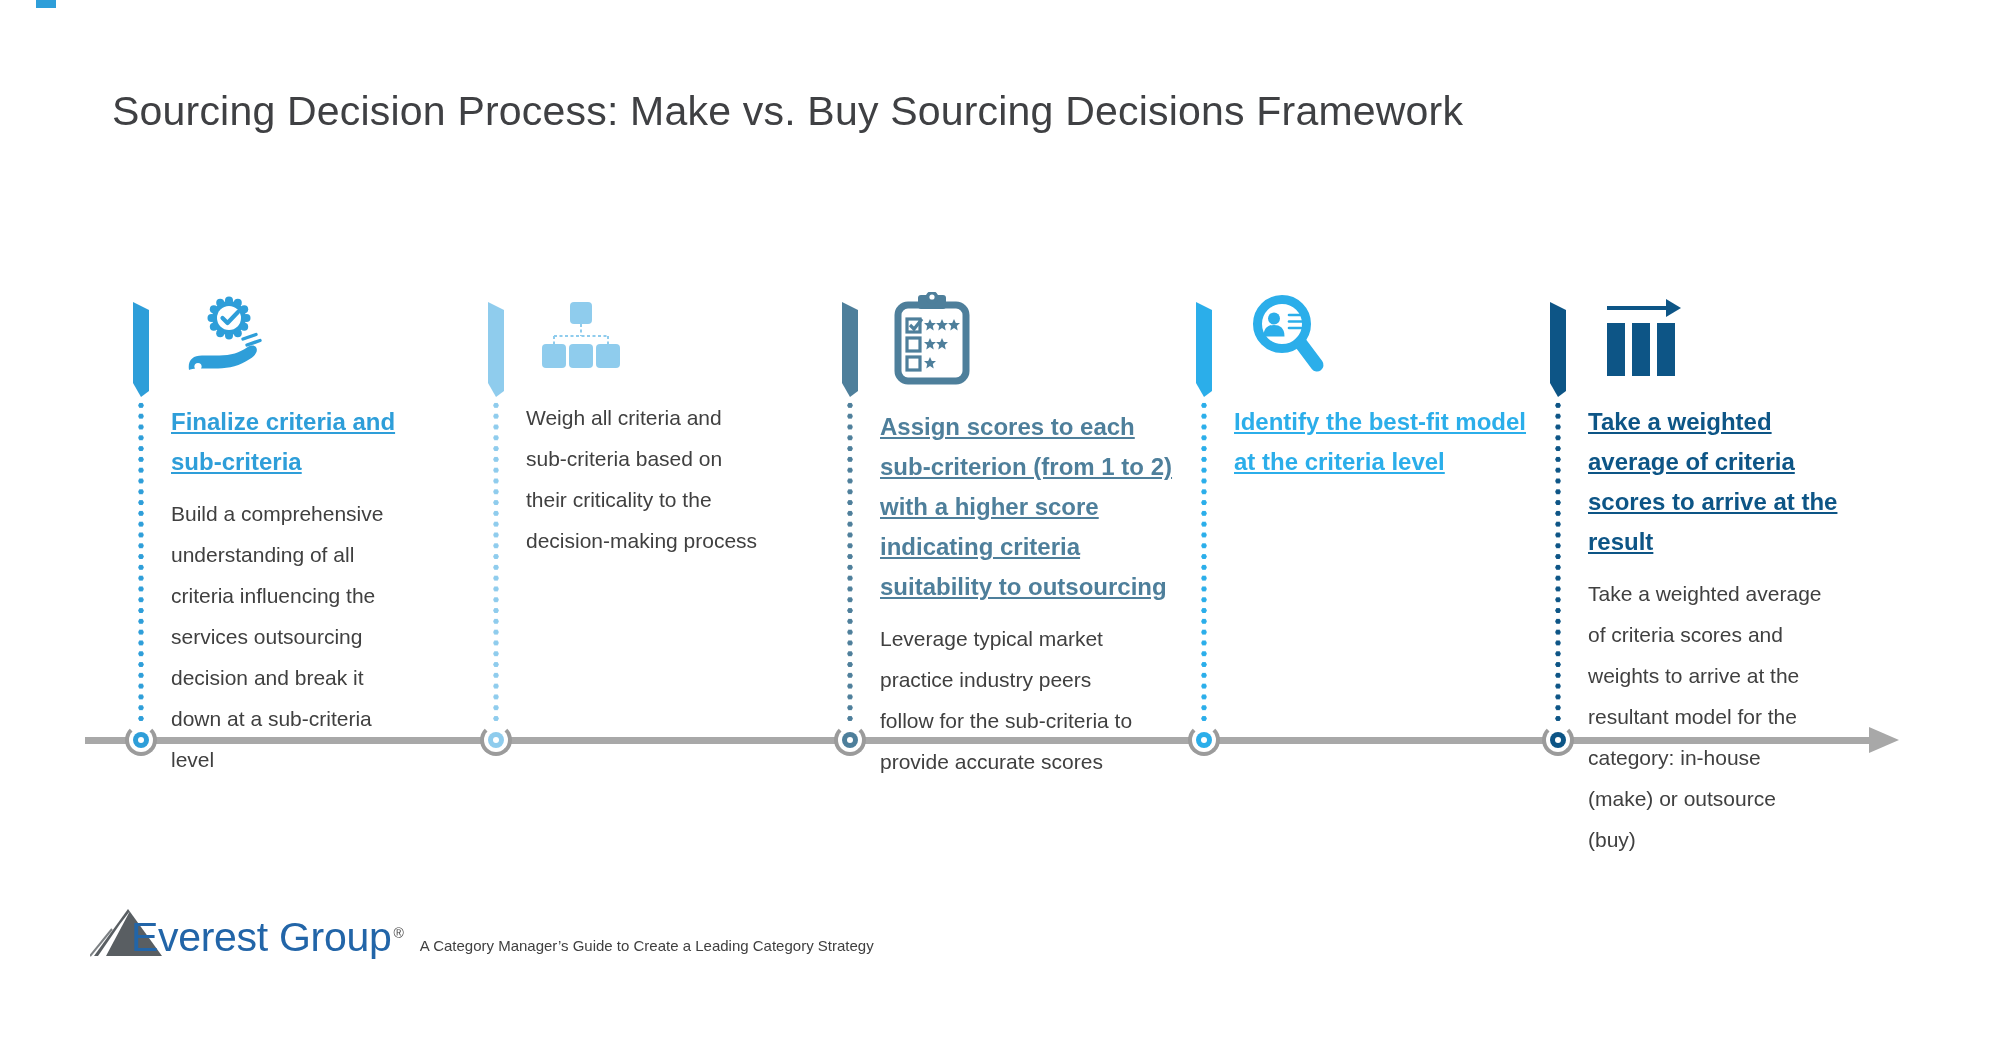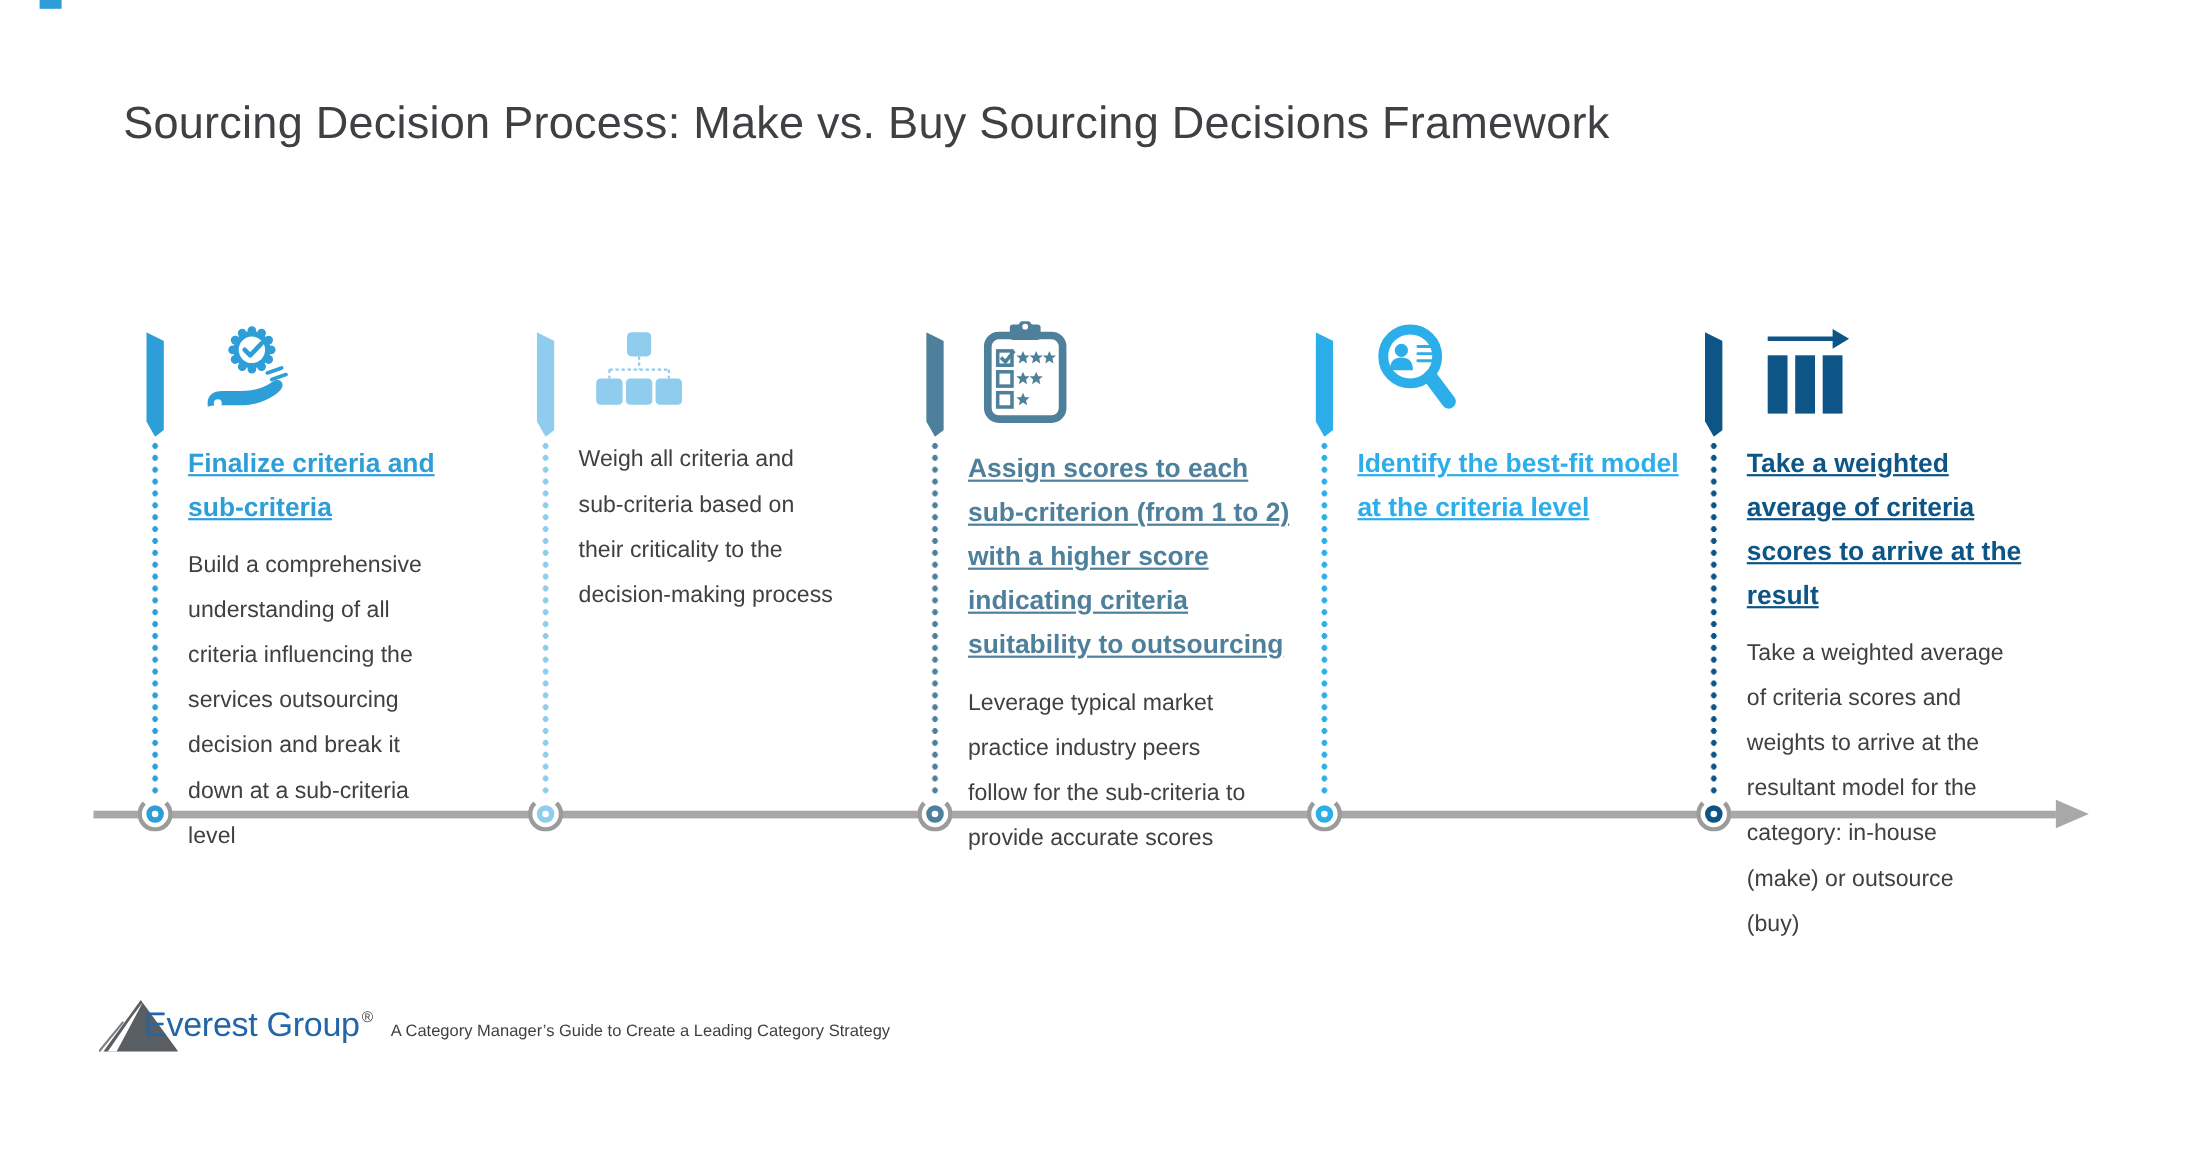--- a/index.html
+++ b/index.html
@@ -44,21 +44,21 @@
     position:absolute;left:-46px;top:432px;width:24px;height:24px;border-radius:50%;
     border:4px solid var(--dot-ring);border-top-color:#fff;background:#fff;z-index:3;
   }
   .t-dot::before{content:"";position:absolute;left:4px;top:4px;width:16px;height:16px;border-radius:50%;background:var(--c);}
   .t-dot::after{content:"";position:absolute;left:9px;top:9px;width:6px;height:6px;border-radius:50%;background:#fff;}
 
   
   .footer{position:absolute;left:90px;top:902px;height:64px;z-index:2;}
   .mountain{position:absolute;left:0;top:2px;line-height:0;}
   .logo-row{position:absolute;left:41px;top:12px;display:flex;align-items:baseline;white-space:nowrap;}
-  .logo-text{font-size:31px;letter-spacing:-.3px;color:var(--logo-blue);}
+  .logo-text{font-size:41px;letter-spacing:-.3px;color:var(--logo-blue);}
   .reg{font-size:14px;color:#4a4a4a;position:relative;top:-13px;margin-left:2px;}
   .caption{margin-left:16px;font-size:15px;color:var(--caption-text);}
 </style>
 </head>
 <body>
 
 <div class="canvas" style="--timeline: #A8A8A8; --dot-ring: #9B9B9B; --body-text: #404040; --title-text: #3F4043; --logo-blue: #2265A8; --caption-text: #3F3F3F; --accent-sliver: #2E9ED9;">
 
   <span class="top-sliver"></span>
 

